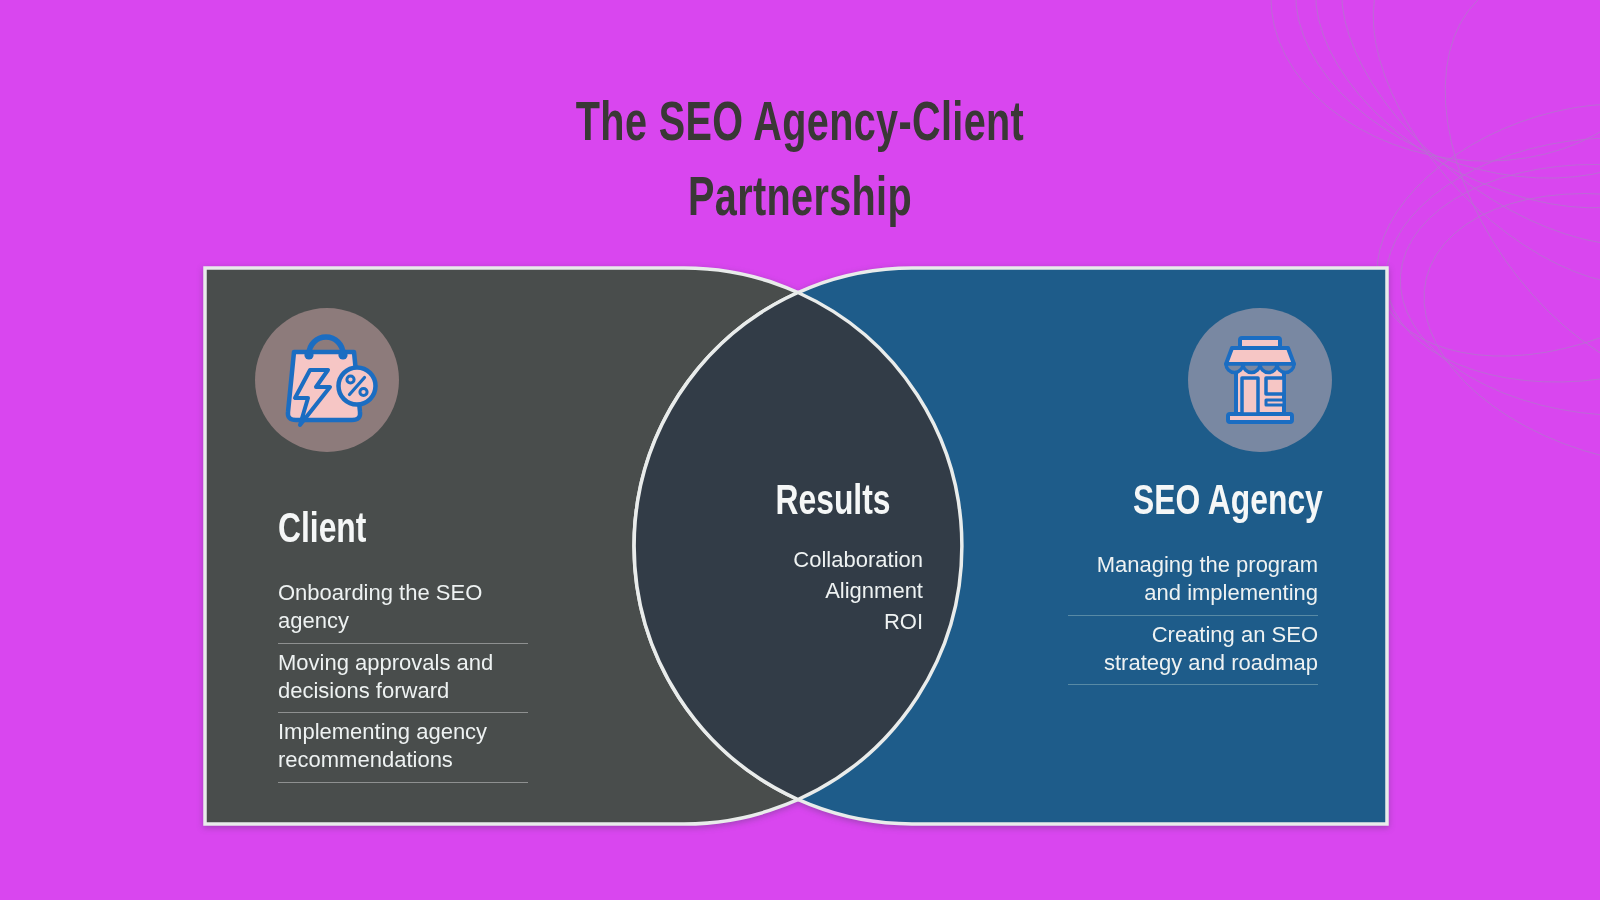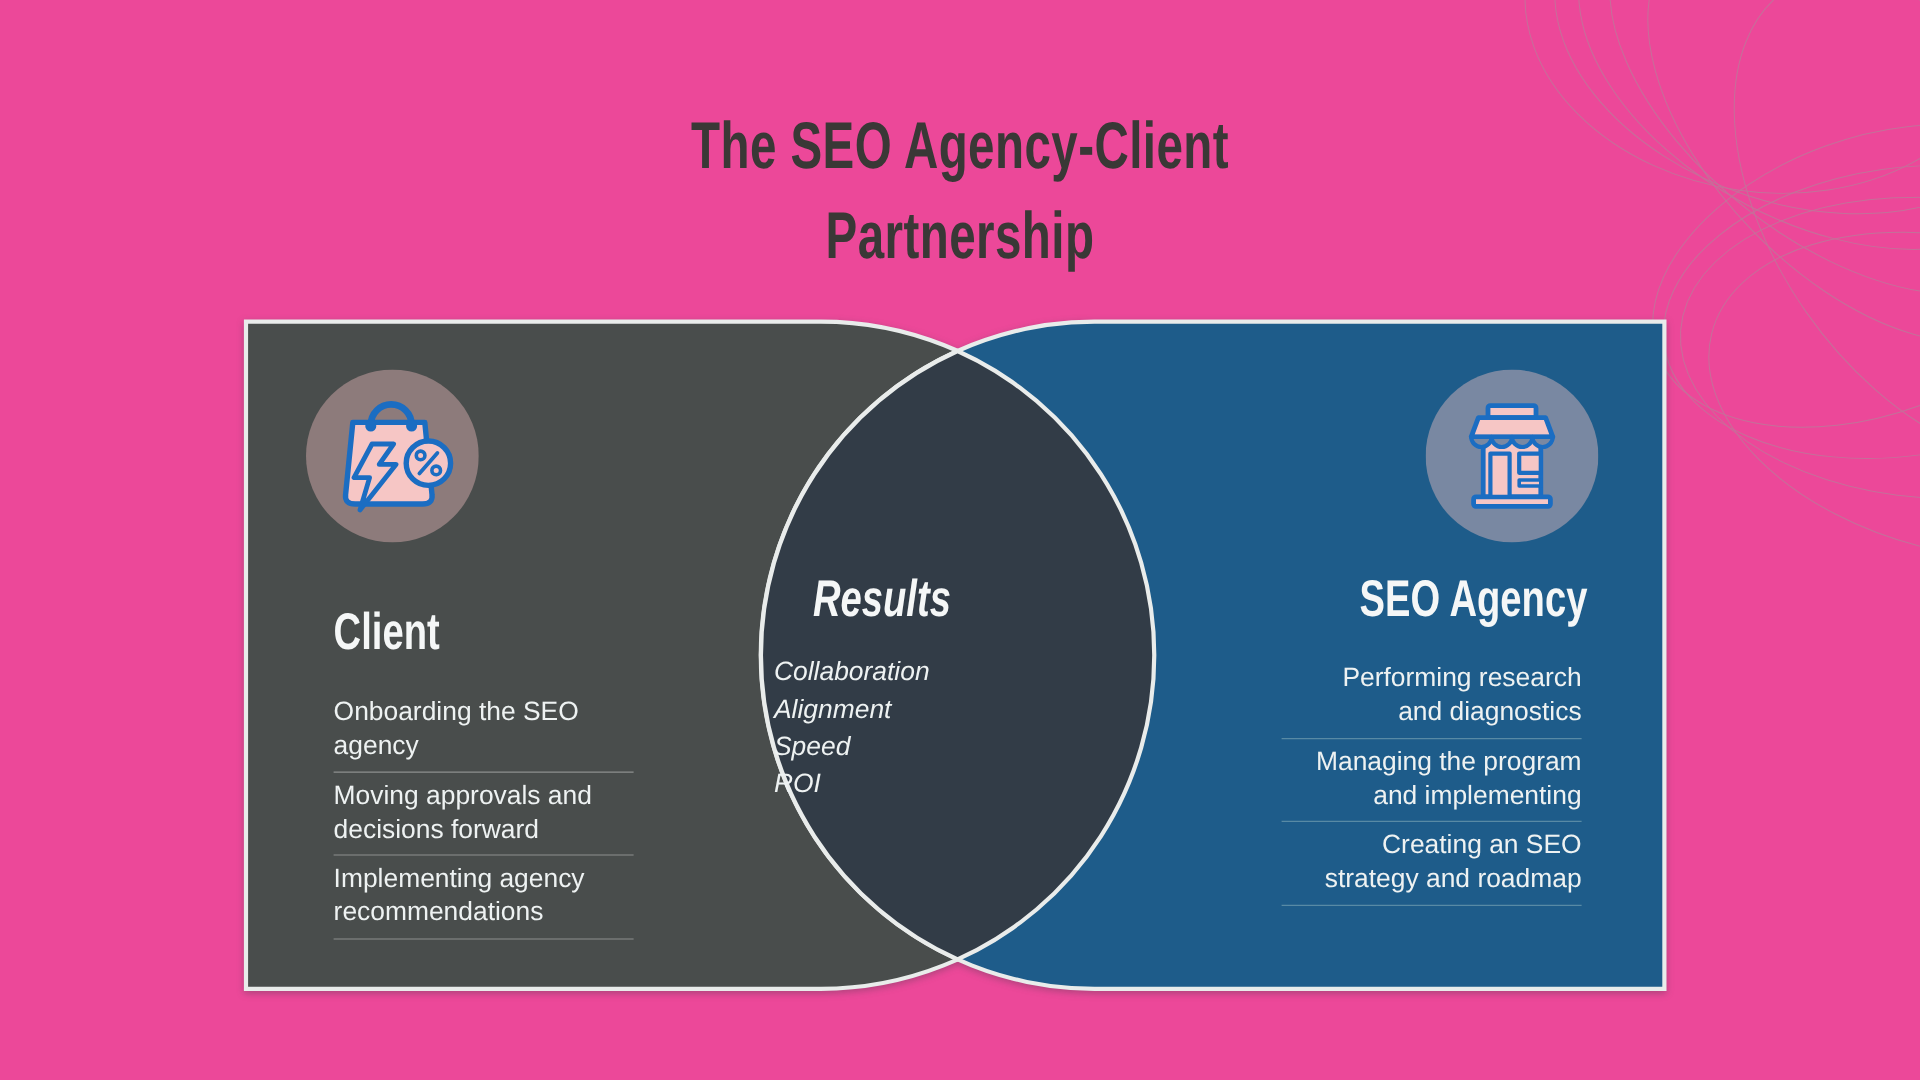--- a/index.html
+++ b/index.html
@@ -6,21 +6,21 @@
     margin: 0;
     padding: 0;
     width: 1600px;
     height: 900px;
     overflow: hidden;
   }
   .canvas {
     position: relative;
     width: 1600px;
     height: 900px;
-    background: #ec4899;
+    background: #d946ef;
     font-family: "Liberation Sans", sans-serif;
     overflow: hidden;
   }
   .swirl, .venn {
     position: absolute;
     left: 0; top: 0;
     width: 1600px; height: 900px;
   }
   .venn .shapes {
     stroke: #e9eceb;
@@ -59,21 +59,21 @@
   }
   .col h2 {
     margin: 0 0 21px 0;
     font-size: 43px;
     line-height: 1.18;
     font-weight: bold;
     color: #f5f7f7;
     white-space: nowrap;
   }
   .col-left   { left: 278px;  text-align: left; margin-top: 28px; }
-  .col-center { left: 645px;  text-align: left; font-style: italic; }
+  .col-center { left: 673px;  text-align: right; }
   .col-right  { left: 1068px; text-align: right; }
   .col-left h2   { transform: scaleX(0.74); transform-origin: left center; }
   .col-center h2 { transform: scaleX(0.74); transform-origin: center center; }
   .col-right h2  { transform: scaleX(0.74); transform-origin: right center; }
 
   .col ul {
     list-style: none;
     margin: 0;
     padding: 0;
     font-size: 22px;
@@ -172,30 +172,27 @@
       <li>Implementing agency
 recommendations</li>
     </ul>
   </div>
 
   <div class="col col-center">
     <h2>Results</h2>
     <ul>
       <li>Collaboration</li>
       <li>Alignment</li>
-      <li>Speed</li>
       <li>ROI</li>
     </ul>
   </div>
 
   <div class="col col-right">
     <h2>SEO Agency</h2>
     <ul>
-      <li>Performing research
-and diagnostics</li>
       <li>Managing the program
 and implementing</li>
       <li>Creating an SEO
 strategy and roadmap</li>
     </ul>
   </div>
 
 </div>
 
 </body></html>

